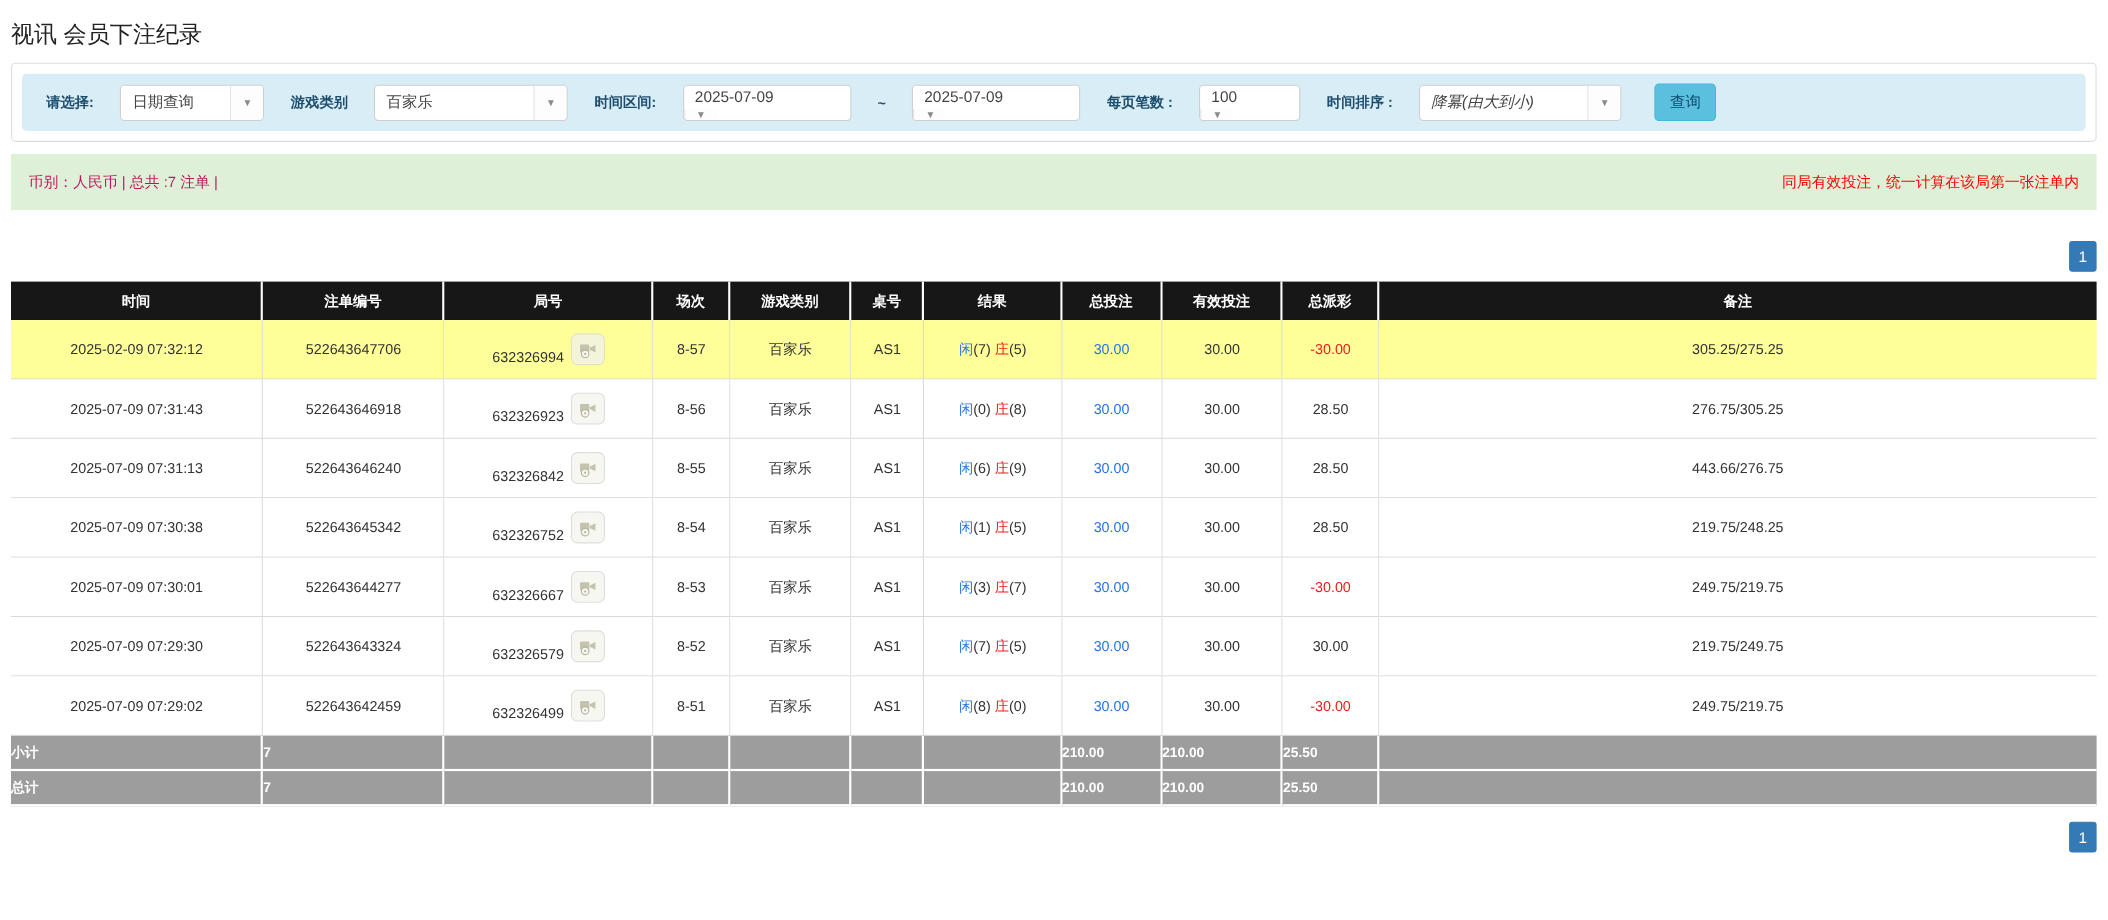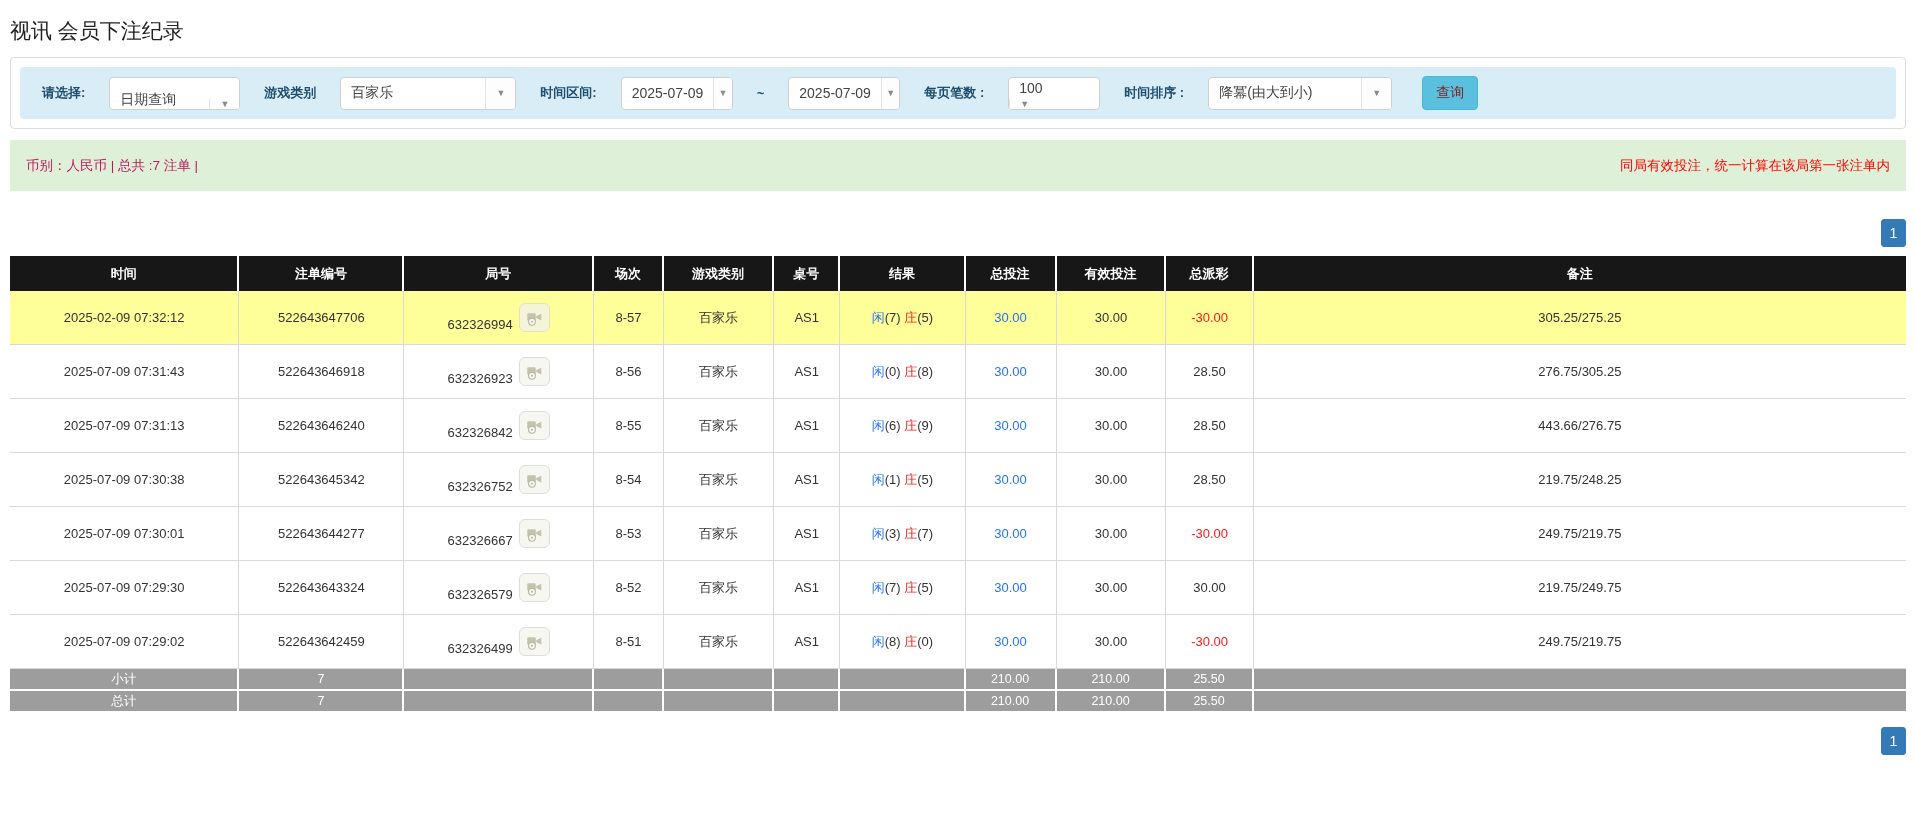--- a/index.html
+++ b/index.html
@@ -64,31 +64,31 @@
   .combo-caret {
     width: 30px;
     display: flex;
     align-items: center;
     justify-content: center;
     border-left: 1px solid #e4e4e4;
     background: #fdfdfd;
     color: #8a8a8a;
     font-size: 9px;
   }
-  .w-query { width: 131px; align-items: flex-end; }
+  .w-query { width: 131px; }
   .w-game  { width: 176px; }
-  .w-date  { width: 112px; }
+  .w-date  { width: 153px; flex-direction: column; }
   .w-per   { width: 92px; flex-direction: column; }
-  .w-sort  { width: 184px; }
+  .w-sort  { width: 184px; font-style: italic; }
   .tilde { font-size: 13px; color: #1d4e6e; font-weight: bold; }
   .search-btn {
     margin-left: 6px;
     background: #5bc0de;
     border: 1px solid #46b8da;
-    color: #7f1d1d;
+    color: #0c4a6e;
     font-size: 14px;
     padding: 7px 13px;
     border-radius: 4px;
     cursor: pointer;
     font-family: inherit;
   }
 
   
   .summary-bar {
     margin: 11px 0 0 0;
@@ -169,23 +169,23 @@
     padding: 0;
   }
   tr.highlight .video-btn { background: #f4f4d8; border-color: #e3e3c0; }
   .video-btn svg { display: block; }
 
   
   table.records tfoot td {
     background: #9d9d9d;
     color: #fff;
     font-size: 12.5px;
-    font-weight: normal;
-    height: 22px;
-    text-align: center;
+    font-weight: bold;
+    height: 32px;
+    text-align: left;
     border-right: 2px solid #fff;
     border-bottom: 2px solid #fff;
   }
   table.records tfoot td:last-child { border-right: none; }
 </style>
 </head>
 <body>
 
 <div class="page">
 

